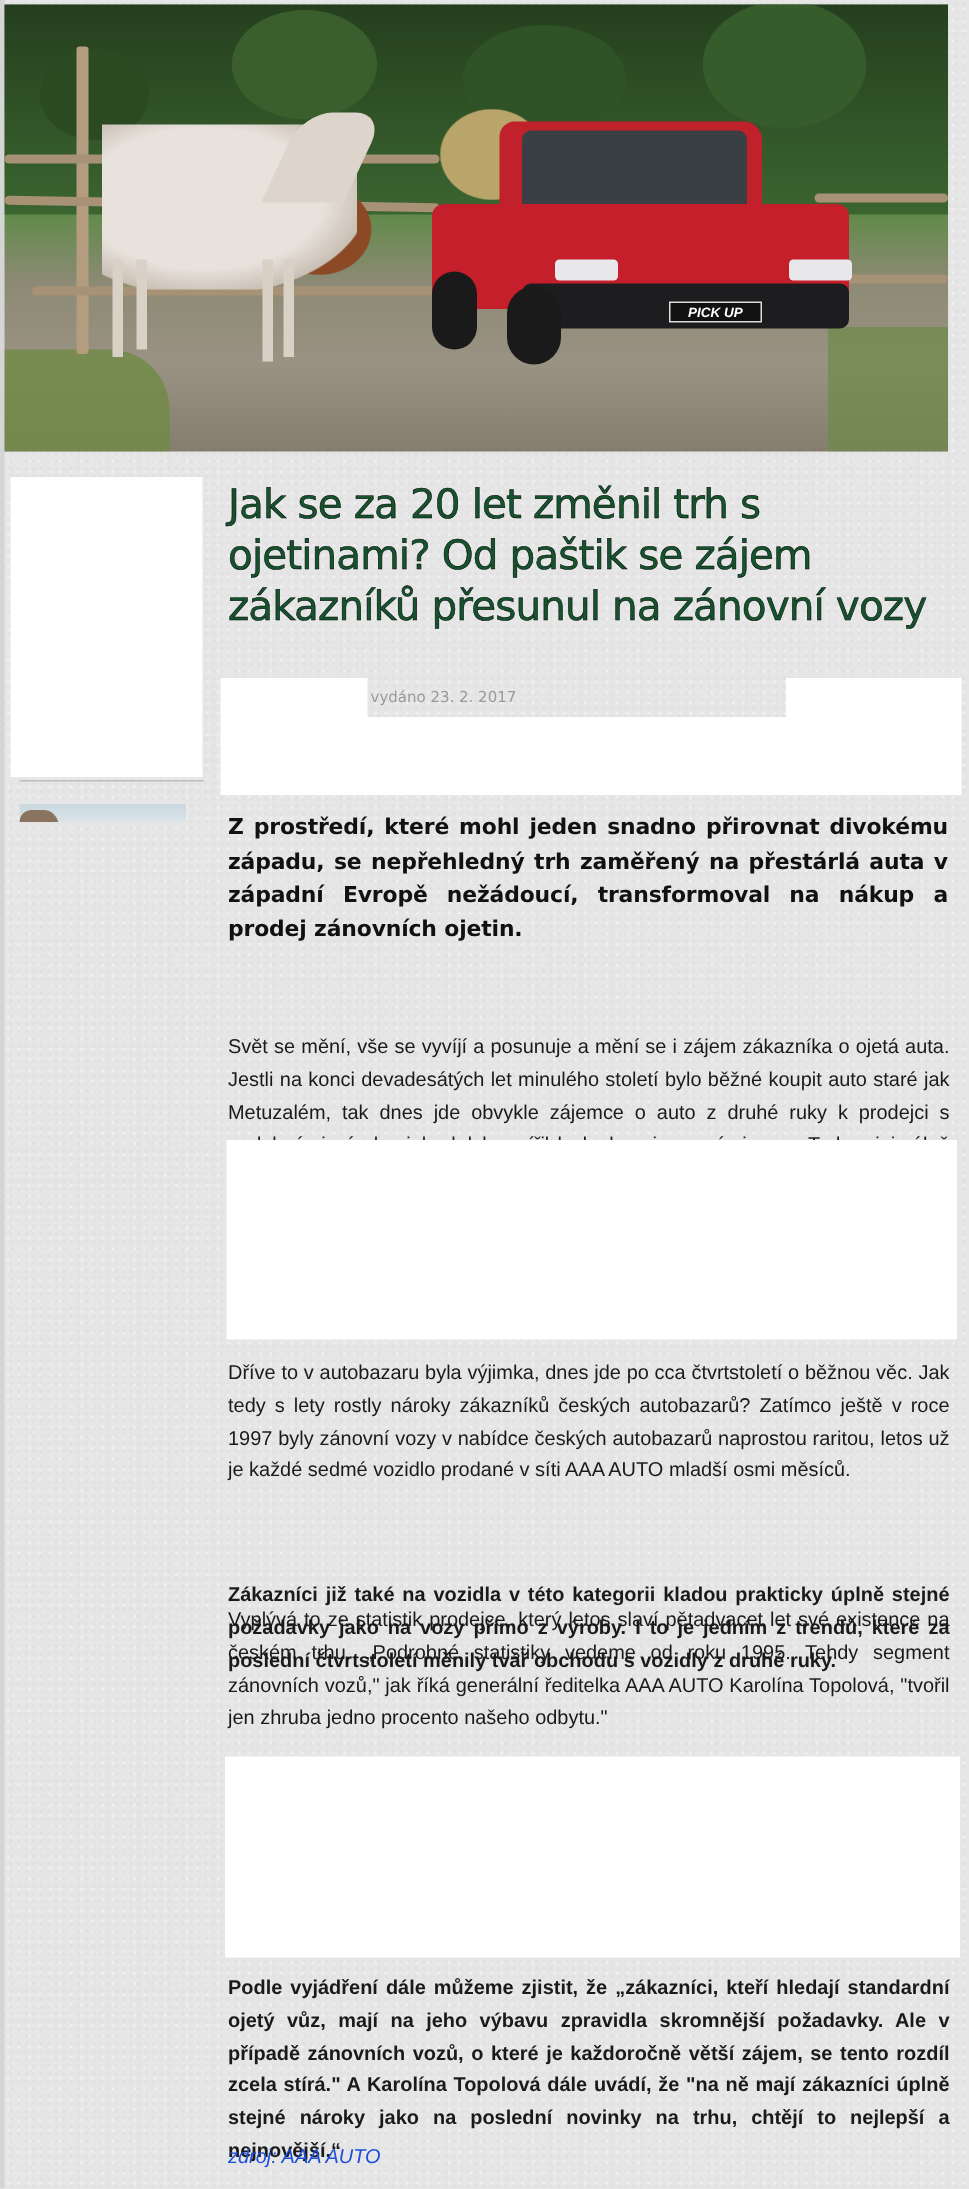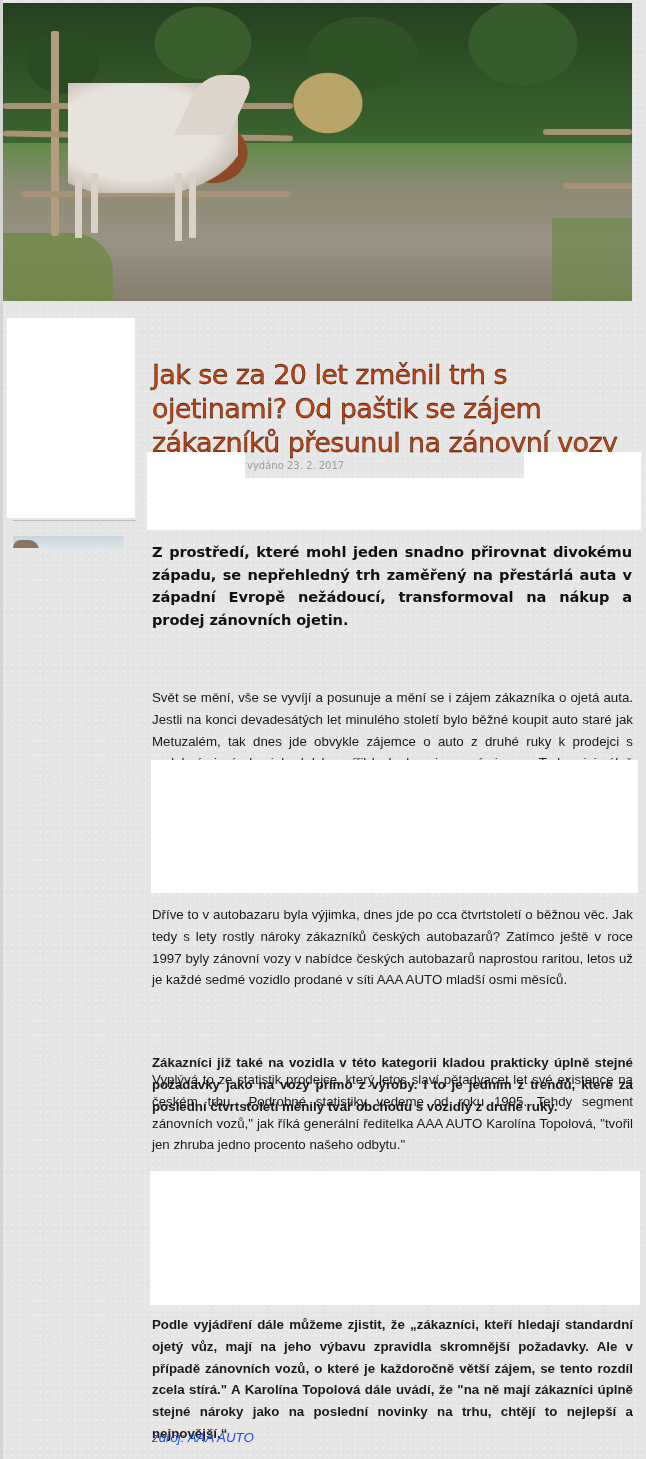--- a/index.html
+++ b/index.html
@@ -53,21 +53,21 @@
   .sidebar-box { position: absolute; left: 7px; top: 318px; width: 128px; height: 200px; background: #fff; }
   .sidebar-divider { position: absolute; left: 13px; top: 520px; width: 123px; height: 1px; background: #bdbdbd; }
   .sidebar-thumb { position: absolute; left: 13px; top: 536px; width: 111px; height: 12px;
     background: linear-gradient(180deg, #c9d7de, #dbe5ea); overflow: hidden; }
   .sidebar-thumb::before { content: ""; position: absolute; left: 0; top: 4px; width: 26px; height: 10px; background: #8a7460; border-radius: 8px 10px 0 0; }
 
   
   .title {
     position: absolute; left: 152px; top: 320px; width: 470px;
     font-family: "DejaVu Sans", sans-serif; font-size: 27px; line-height: 34px;
-    font-weight: normal; color: #c2410c; letter-spacing: -0.6px; margin-top: 38px;
+    font-weight: normal; color: #14532d; letter-spacing: -0.6px;
     -webkit-text-stroke: 0.35px #000;
   }
   .meta-left { position: absolute; left: 147px; top: 452px; width: 98px; height: 26px; background: #fff; }
   .meta-right { position: absolute; left: 524px; top: 452px; width: 117px; height: 26px; background: #fff; }
   .meta-bar { position: absolute; left: 147px; top: 478px; width: 494px; height: 52px; background: #fff; }
   .date { position: absolute; left: 247px; top: 460px; font-family: "DejaVu Sans", sans-serif; font-size: 10px; color: #9a9a9a; text-align: right; }
 
   .lead {
     position: absolute; left: 152px; top: 541px; width: 480px;
     font-family: "DejaVu Sans", sans-serif; font-weight: bold; font-size: 14.6px; line-height: 22.6px;
@@ -104,20 +104,31 @@
   <div class="fence" style="left:540px; top:126px; width:89px;"></div>
   <div class="fence" style="left:560px; top:180px; width:69px;"></div>
   <div class="horse-b"></div>
   <div class="horse-w"></div>
   <div class="horse-neck"></div>
   <div class="legs" style="left:72px; top:170px; height:65px;"></div>
   <div class="legs" style="left:88px; top:170px; height:60px;"></div>
   <div class="legs" style="left:172px; top:170px; height:68px;"></div>
   <div class="legs" style="left:186px; top:170px; height:65px;"></div>
   <div class="hay"></div>
+  <div class="car">
+    <div class="cab"></div>
+    <div class="windshield"></div>
+    <div class="body"></div>
+    <div class="lamp" style="left:82px;"></div>
+    <div class="lamp" style="left:238px;"></div>
+    <div class="bumper"></div>
+    <div class="plate">PICK UP</div>
+    <div class="wheel" style="left:50px;"></div>
+    <div class="wheel" style="left:0px; top:100px; width:30px;"></div>
+  </div>
 </div>
 
 <div class="sidebar-box"></div>
 <div class="sidebar-divider"></div>
 <div class="sidebar-thumb"></div>
 
 <h1 class="title">Jak se za 20 let změnil trh s ojetinami? Od paštik se zájem zákazníků přesunul na zánovní vozy</h1>
 <div class="meta-left"></div>
 <div class="meta-right"></div>
 <div class="meta-bar"></div>

